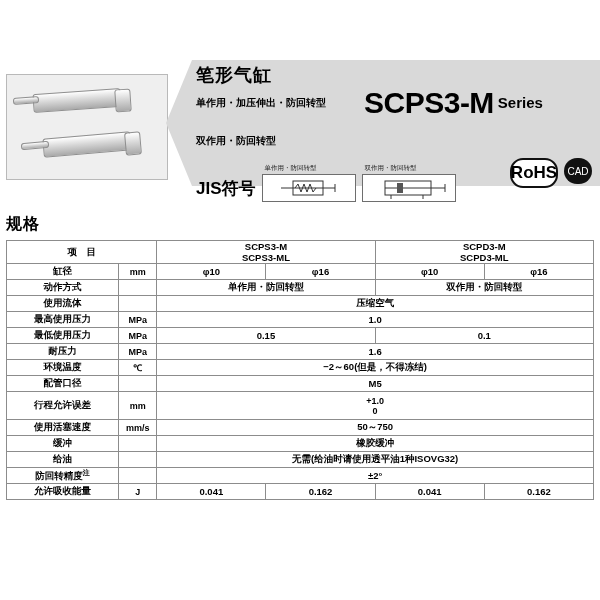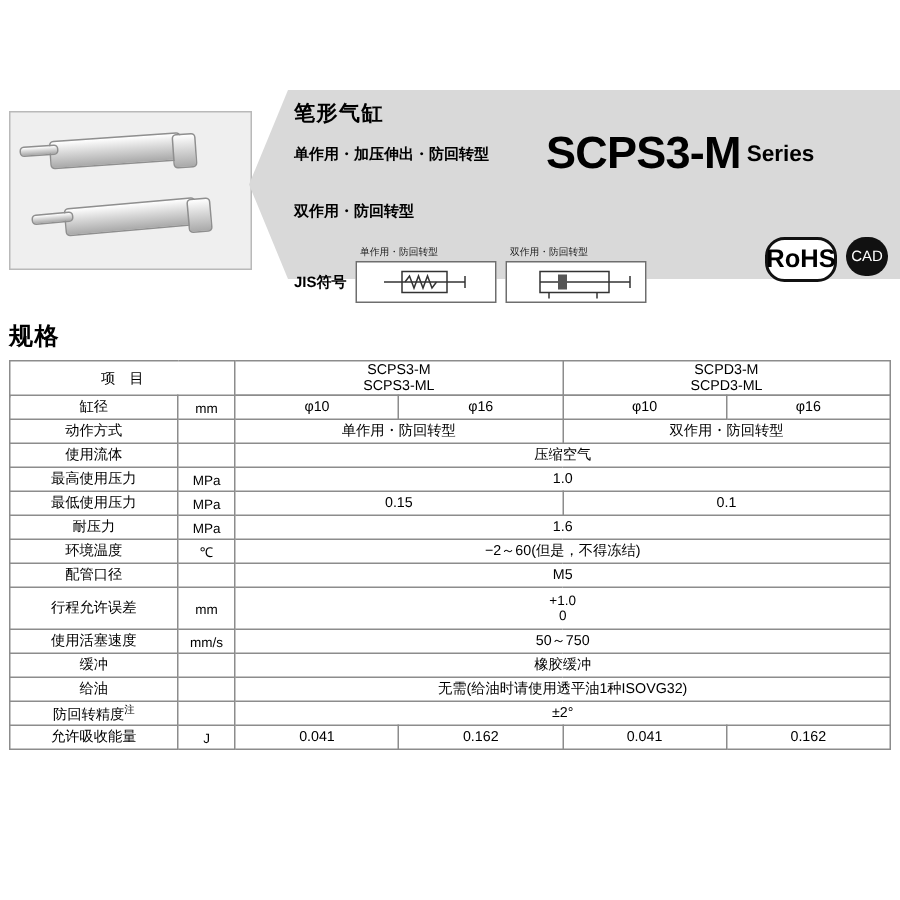--- a/index.html
+++ b/index.html
@@ -64,21 +64,21 @@
     clip-path: polygon(26px 0, 434px 0, 434px 126px, 26px 126px, 0 63px);
   }
 
   .title-block {
     position: absolute;
     left: 196px;
     top: 66px;
     width: 400px;
   }
   .t-penshape {
-    font-size: 14px;
+    font-size: 18px;
     font-weight: bold;
     letter-spacing: 1px;
     line-height: 18px;
   }
   .row-line {
     position: relative;
     height: 28px;
   }
   .cn-label {
     position: absolute;
@@ -116,21 +116,21 @@
 
   .jis-row {
     position: absolute;
     left: 196px;
     top: 174px;
     display: flex;
     align-items: center;
     gap: 6px;
   }
   .jis-label {
-    font-size: 10px;
+    font-size: 17px;
     font-weight: bold;
   }
   .jis-box {
     width: 92px;
     height: 26px;
     border: 1px solid #6e6e6e;
     background: #fff;
     position: relative;
   }
   .jis-cap {
@@ -192,21 +192,21 @@
     border-collapse: collapse;
     font-size: 9.5px;
     table-layout: fixed;
   }
   table.spec td, table.spec th {
     border: 1px solid #8c8c8c;
     padding: 0;
     height: 15px;
     text-align: center;
     vertical-align: middle;
-    font-weight: normal;
+    font-weight: bold;
     background: #fff;
   }
   td.hdr {
     background: #e3e3e3;
     font-weight: bold;
   }
   td.item-name {
     background: #f1f1f1;
     text-align: left;
     padding-left: 4px;

